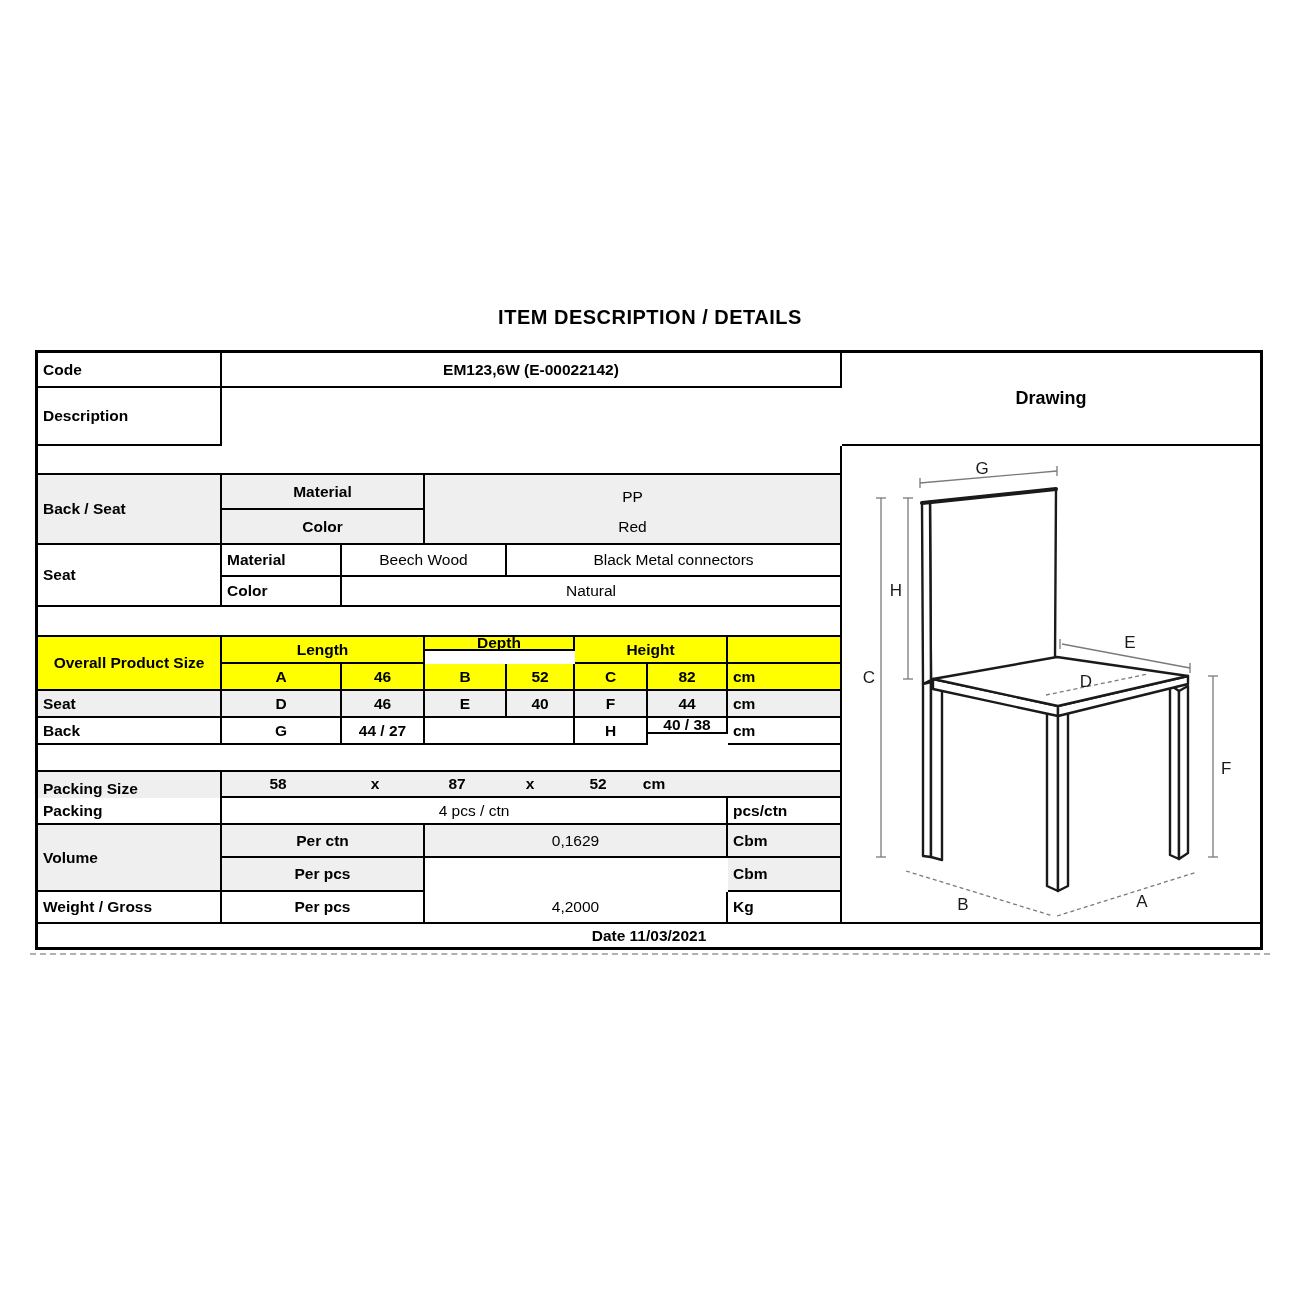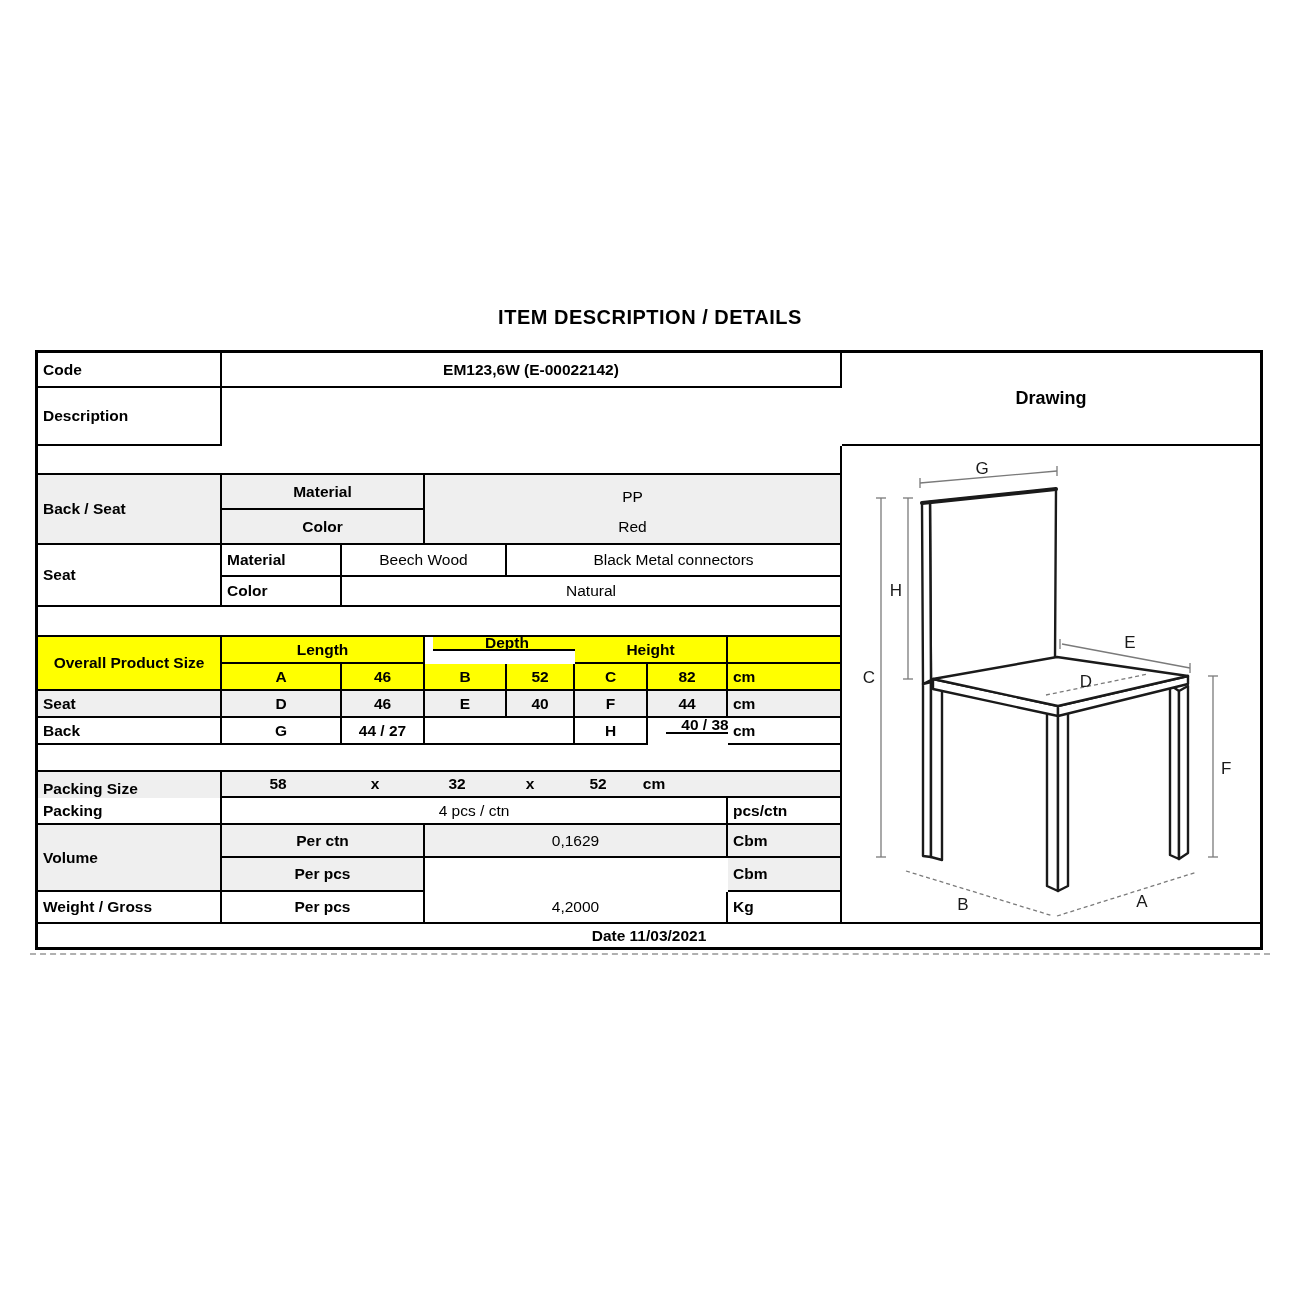--- a/index.html
+++ b/index.html
@@ -62,21 +62,21 @@
     <div class="cell bold lft" style="left:184px;top:192px;width:120px;height:32px">Material</div>
     <div class="cell ctr" style="left:304px;top:192px;width:165px;height:32px">Beech Wood</div>
     <div class="cell ctr" style="left:469px;top:192px;width:335px;height:32px">Black Metal connectors</div>
     <div class="cell bold lft" style="left:184px;top:224px;width:120px;height:30px">Color</div>
     <div class="cell ctr" style="left:304px;top:224px;width:500px;height:30px">Natural</div>
 
     <div class="cell" style="left:0;top:254px;width:804px;height:30px"></div>
 
     <div class="cell yellow bold ctr" style="left:0;top:284px;width:184px;height:54px">Overall Product Size</div>
     <div class="cell yellow bold ctr" style="left:184px;top:284px;width:203px;height:27px">Length</div>
-    <div class="cell yellow bold ctr" style="left:395px;top:284px;width:150px;height:14px">Depth</div>
+    <div class="cell yellow bold ctr" style="left:387px;top:284px;width:150px;height:14px">Depth</div>
     <div class="cell yellow bold ctr" style="left:537px;top:284px;width:153px;height:27px">Height</div>
     <div class="cell yellow" style="left:690px;top:284px;width:114px;height:27px"></div>
 
     <div class="cell yellow bold ctr" style="left:184px;top:311px;width:120px;height:27px">A</div>
     <div class="cell yellow bold ctr" style="left:304px;top:311px;width:83px;height:27px">46</div>
     <div class="cell yellow bold ctr" style="left:387px;top:311px;width:82px;height:27px">B</div>
     <div class="cell yellow bold ctr" style="left:469px;top:311px;width:68px;height:27px">52</div>
     <div class="cell yellow bold ctr" style="left:537px;top:311px;width:73px;height:27px">C</div>
     <div class="cell yellow bold ctr" style="left:610px;top:311px;width:80px;height:27px">82</div>
     <div class="cell yellow bold lft" style="left:690px;top:311px;width:114px;height:27px">cm</div>
@@ -88,30 +88,30 @@
     <div class="cell gray bold ctr" style="left:469px;top:338px;width:68px;height:27px">40</div>
     <div class="cell gray bold ctr" style="left:537px;top:338px;width:73px;height:27px">F</div>
     <div class="cell gray bold ctr" style="left:610px;top:338px;width:80px;height:27px">44</div>
     <div class="cell gray bold lft" style="left:690px;top:338px;width:114px;height:27px">cm</div>
 
     <div class="cell bold lft" style="left:0;top:365px;width:184px;height:27px">Back</div>
     <div class="cell bold ctr" style="left:184px;top:365px;width:120px;height:27px">G</div>
     <div class="cell bold ctr" style="left:304px;top:365px;width:83px;height:27px">44 / 27</div>
     <div class="cell" style="left:387px;top:365px;width:150px;height:27px"></div>
     <div class="cell bold ctr" style="left:537px;top:365px;width:73px;height:27px">H</div>
-    <div class="cell bold ctr" style="left:628px;top:365px;width:80px;height:16px">40 / 38</div>
+    <div class="cell bold ctr" style="left:610px;top:365px;width:80px;height:16px">40 / 38</div>
     <div class="cell bold lft" style="left:690px;top:365px;width:114px;height:27px">cm</div>
 
     <div class="cell" style="left:0;top:392px;width:804px;height:27px"></div>
 
     <div class="cell gray bold lft" style="left:0;top:419px;width:184px;height:35px">Packing Size</div>
     <div class="cell gray rel" style="left:184px;top:419px;width:620px;height:26px">
       <span class="pos" style="left:56px">58</span>
       <span class="pos" style="left:153px">x</span>
-      <span class="pos" style="left:235px">32</span>
+      <span class="pos" style="left:235px">87</span>
       <span class="pos" style="left:308px">x</span>
       <span class="pos" style="left:376px">52</span>
       <span class="pos" style="left:432px">cm</span>
     </div>
 
     <div class="cell bold lft" style="left:0;top:445px;width:184px;height:27px">Packing</div>
     <div class="cell ctr" style="left:184px;top:445px;width:506px;height:27px">4 pcs / ctn</div>
     <div class="cell bold lft" style="left:690px;top:445px;width:114px;height:27px">pcs/ctn</div>
 
     <div class="cell gray bold lft" style="left:0;top:472px;width:184px;height:67px">Volume</div>

